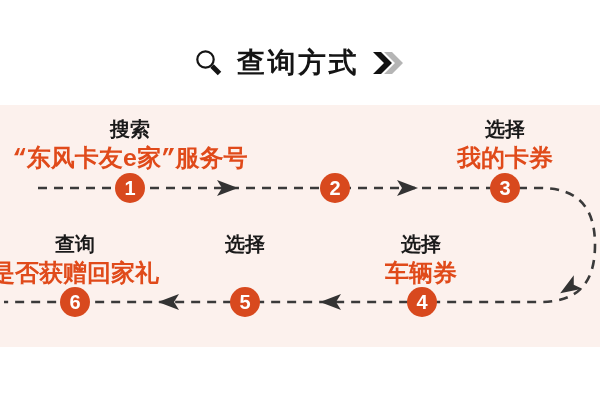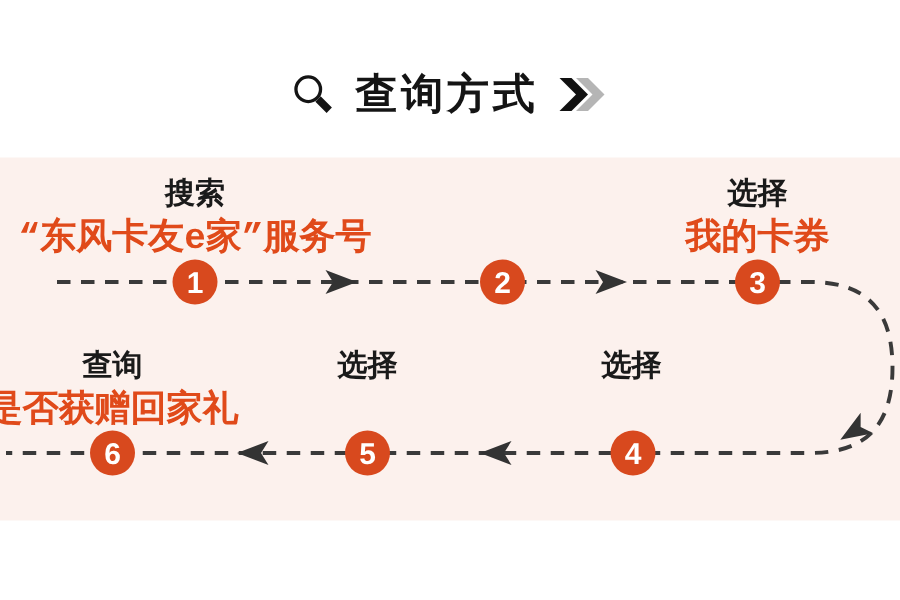--- a/index.html
+++ b/index.html
@@ -120,20 +120,21 @@
     <div class="step row1" style="left:336px">
     </div>
 
     <div class="step row1" style="left:505px">
       <div class="action">选择</div>
       <div class="target"><span class="accent">我的卡券</span><span class="suffix"></span></div>
     </div>
 
     <div class="step row2" style="left:421px">
       <div class="action">选择</div>
+      <div class="target"><span class="accent">车辆券</span><span class="suffix"></span></div>
     </div>
 
     <div class="step row2" style="left:245px">
       <div class="action">选择</div>
     </div>
 
     <div class="step row2" style="left:75px">
       <div class="action">查询</div>
       <div class="target"><span class="accent">是否获赠回家礼</span><span class="suffix"></span></div>
     </div>

